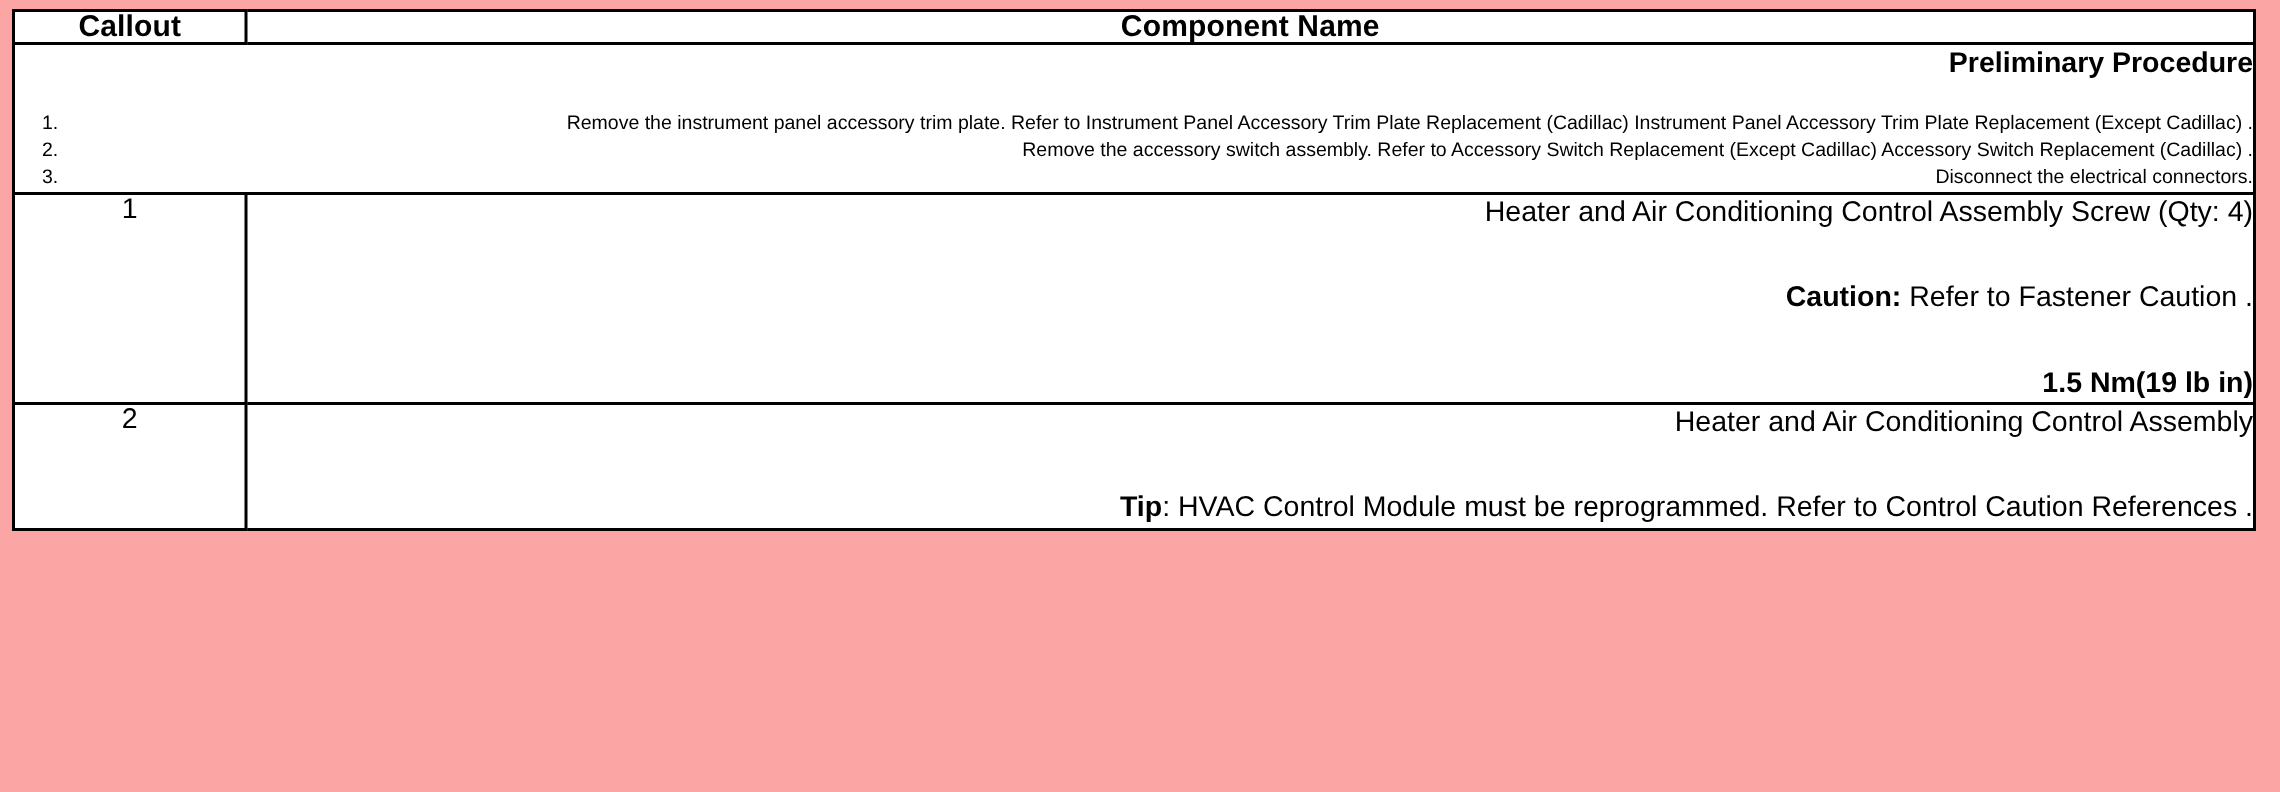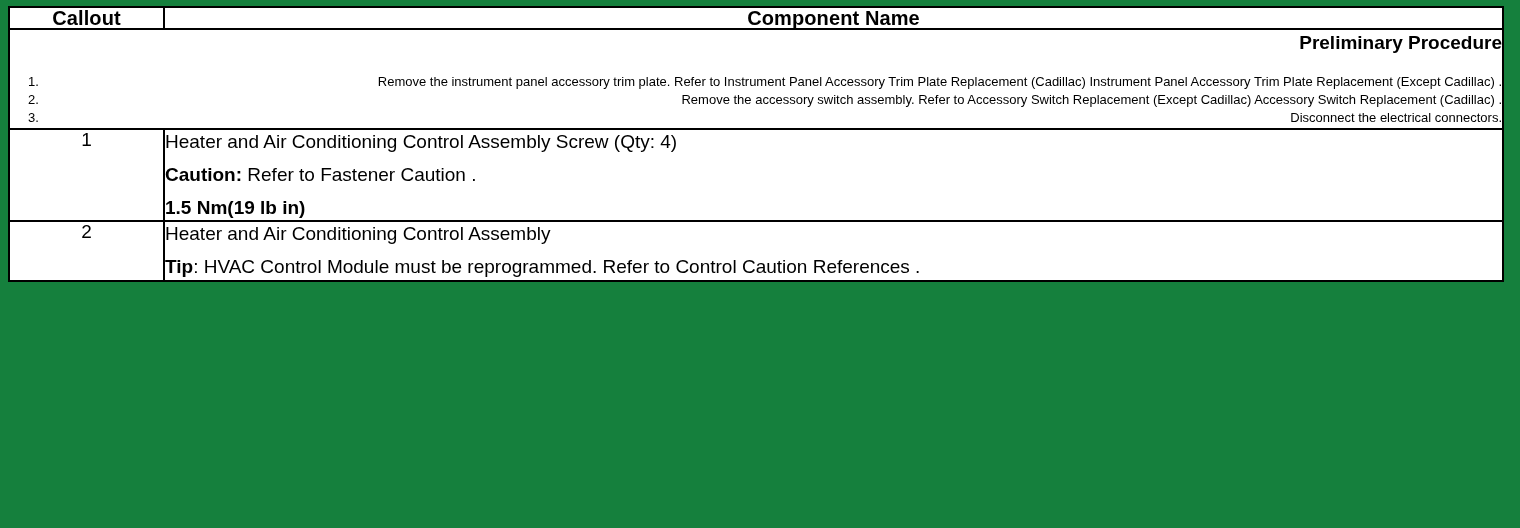--- a/index.html
+++ b/index.html
@@ -12,21 +12,21 @@
     height: 528px;
     font-family: "Liberation Sans", sans-serif;
     color: #000000;
     overflow: hidden;
   }
 
   .page {
     position: relative;
     width: 1520px;
     height: 528px;
-    background: #15803d;
+    background: #fca5a5;
     text-decoration: underline;
   }
 
   
   .svc-table {
     position: absolute;
     left: 8px;
     top: 6px;
     width: 1496px;
     border-collapse: collapse;
@@ -100,23 +100,24 @@
     line-height: 1;
   }
   .detail-cell {
     padding: 10px 10px 10px 12px;
     font-size: 19px;
     line-height: 1.3;
   }
   .detail-line {
     margin: 0 0 0 0;
     padding: 0;
+    text-align: right;
   }
   .detail-line + .detail-line {
-    margin-top: 8px;
+    margin-top: 32px;
   }
   .lbl-bold { font-weight: bold; }
   .torque   { font-weight: bold; }
 </style>
 </head>
 <body>
 
 <div class="page">
 
   <table class="svc-table">

